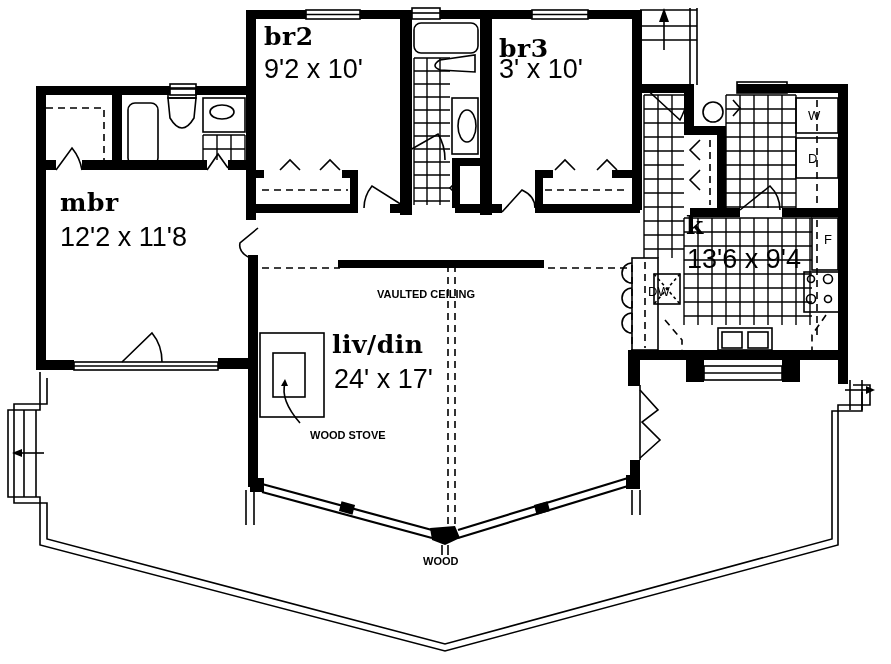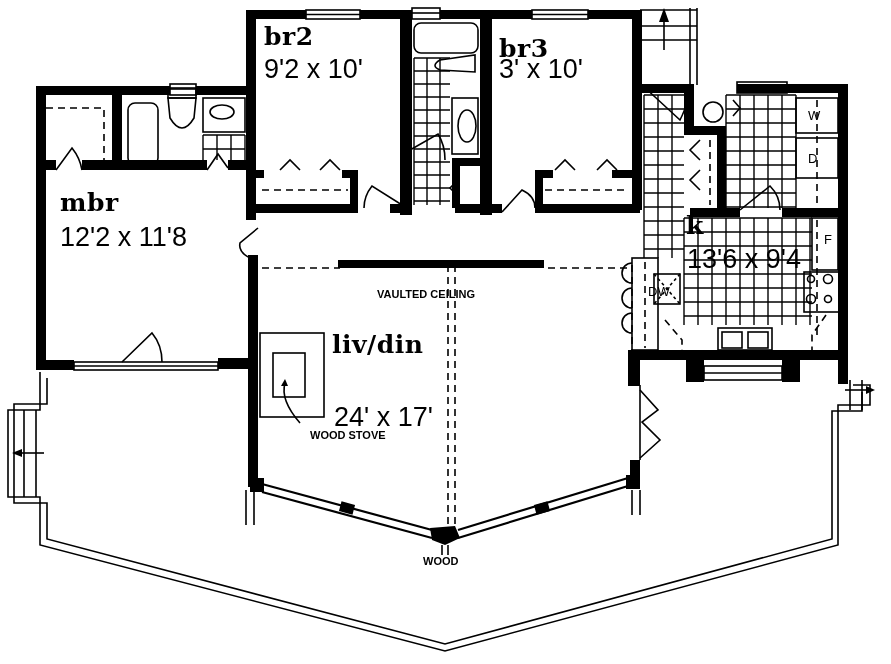--- a/index.html
+++ b/index.html
@@ -309,21 +309,21 @@
 <div class="lbl room" style="left:499px;top:24px;margin-top:12px;">br3</div>
 <div class="lbl dim" style="left:499px;top:56px;">3' x 10'</div>
 
 <div class="lbl room" style="left:60px;top:190px;">mbr</div>
 <div class="lbl dim" style="left:60px;top:224px;">12'2 x 11'8</div>
 
 <div class="lbl room" style="left:686px;top:213px;">k</div>
 <div class="lbl dim" style="left:687px;top:246px;">13'6 x 9'4</div>
 
 <div class="lbl room" style="left:332px;top:332px;text-align:right;">liv/din</div>
-<div class="lbl dim" style="left:334px;top:366px;margin-top:38px;">24' x 17'</div>
+<div class="lbl dim" style="left:334px;top:366px;">24' x 17'</div>
 
 <div class="lbl note" style="left:377px;top:289px;">VAULTED CEILING</div>
 <div class="lbl note" style="left:310px;top:430px;">WOOD STOVE</div>
 <div class="lbl note" style="left:423px;top:556px;">WOOD</div>
 
 <div class="lbl app" style="left:808px;top:109px;">W</div>
 <div class="lbl app" style="left:808px;top:152px;">D</div>
 <div class="lbl app" style="left:824px;top:233px;">F</div>
 <div class="lbl app" style="left:648px;top:285px;">DW</div>
 

